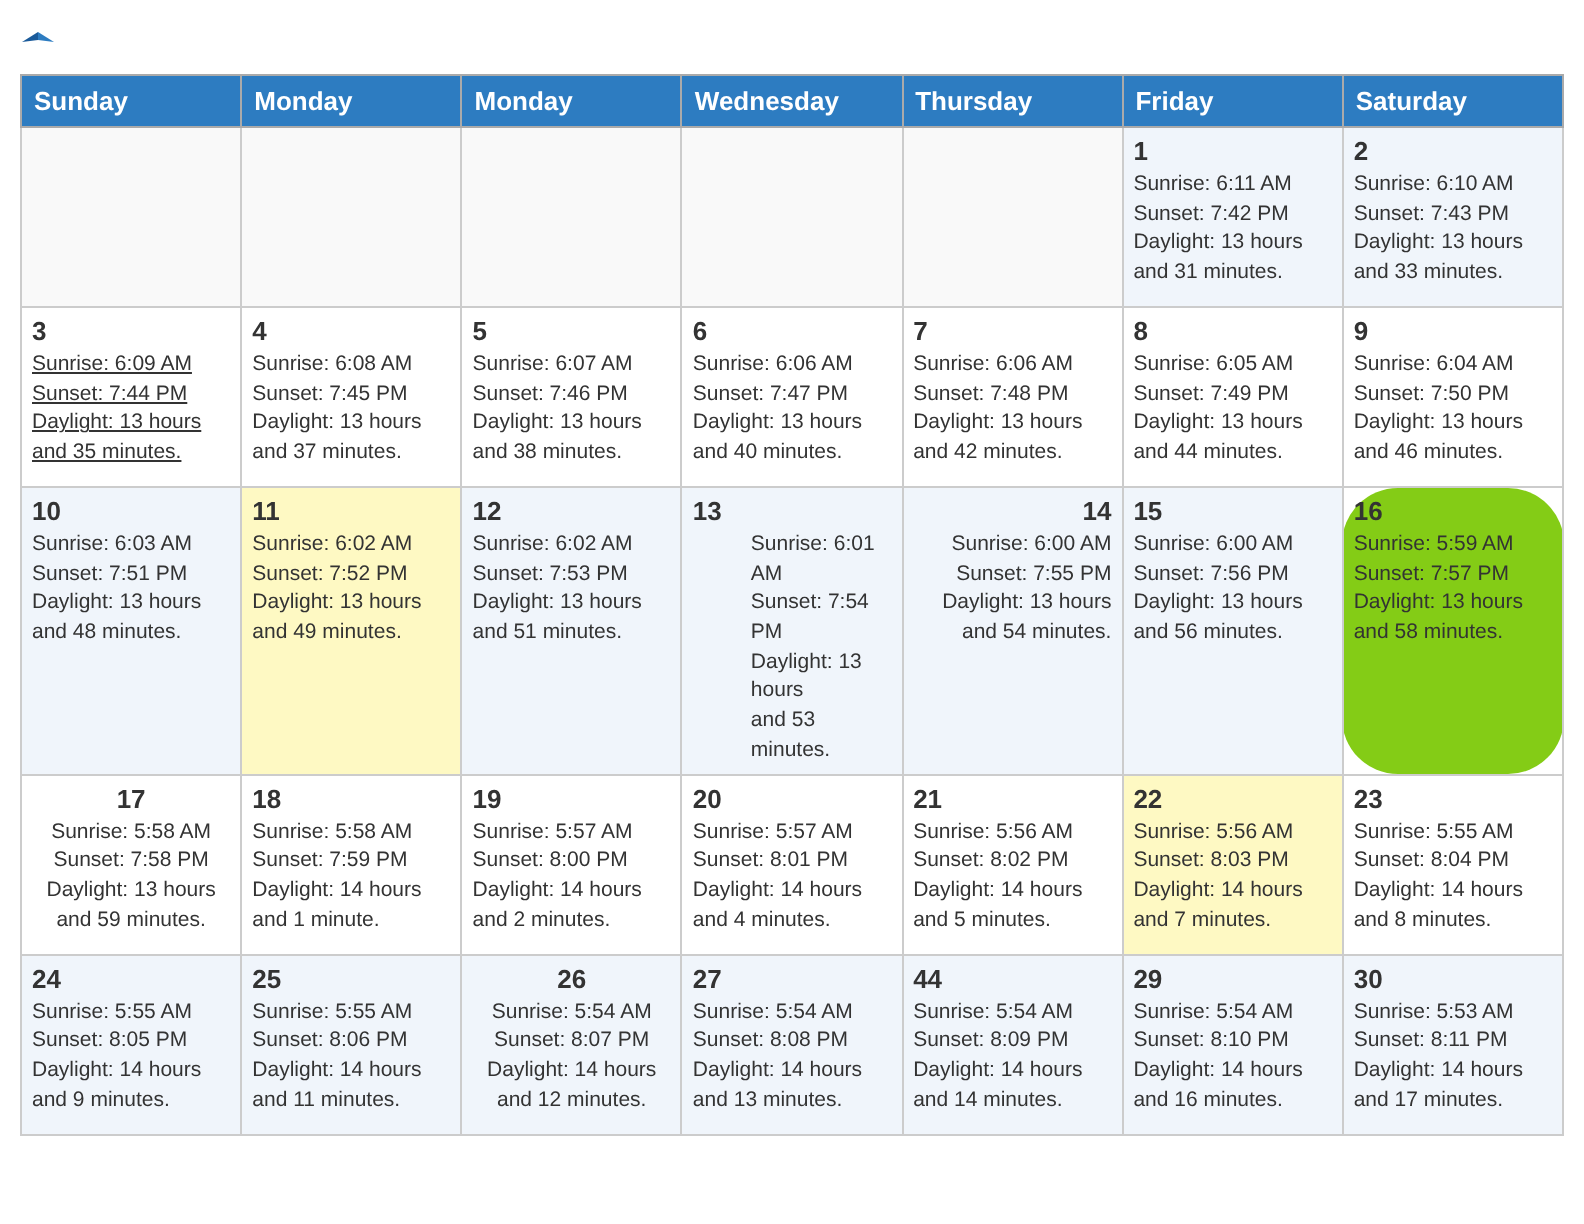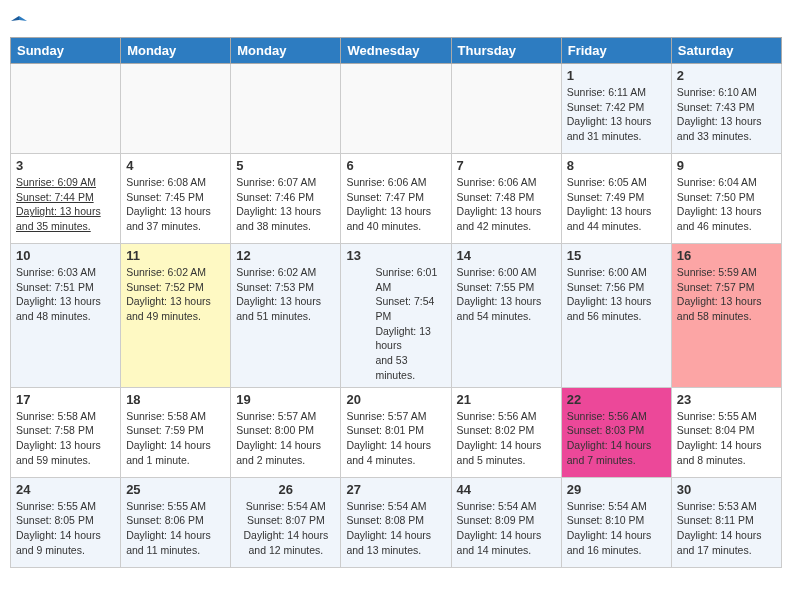--- a/index.html
+++ b/index.html
@@ -220,44 +220,44 @@
 Daylight: 13 hours
 and 51 minutes.</div>
         </td>
         <td style="background: rgb(240, 245, 251);">
           <div class="day-num">13</div>
           <div class="day-detail" style="white-space: pre-line; margin-left: 29px;">Sunrise: 6:01 AM
 Sunset: 7:54 PM
 Daylight: 13 hours
 and 53 minutes.</div>
         </td>
-        <td style="background: rgb(240, 245, 251);">
+        <td style="background: rgb(240, 245, 251); text-align: right;">
           <div class="day-num">14</div>
           <div class="day-detail" style="white-space: pre-line;">Sunrise: 6:00 AM
 Sunset: 7:55 PM
 Daylight: 13 hours
 and 54 minutes.</div>
         </td>
         <td style="background: rgb(240, 245, 251);">
           <div class="day-num">15</div>
           <div class="day-detail" style="white-space: pre-line;">Sunrise: 6:00 AM
 Sunset: 7:56 PM
 Daylight: 13 hours
 and 56 minutes.</div>
         </td>
-        <td style="background: #fca5a5;">
+        <td style="background: #84cc16; border-radius: 28px;">
           <div class="day-num">16</div>
           <div class="day-detail" style="white-space: pre-line;">Sunrise: 5:59 AM
 Sunset: 7:57 PM
 Daylight: 13 hours
 and 58 minutes.</div>
         </td>
       </tr>
       <tr>
-        <td style="background: rgb(255, 255, 255);">
+        <td style="background: rgb(255, 255, 255); text-align: center;">
           <div class="day-num">17</div>
           <div class="day-detail" style="white-space: pre-line;">Sunrise: 5:58 AM
 Sunset: 7:58 PM
 Daylight: 13 hours
 and 59 minutes.</div>
         </td>
         <td style="background: rgb(255, 255, 255);">
           <div class="day-num">18</div>
           <div class="day-detail" style="white-space: pre-line;">Sunrise: 5:58 AM
 Sunset: 7:59 PM
@@ -278,21 +278,21 @@
 Daylight: 14 hours
 and 4 minutes.</div>
         </td>
         <td style="background: rgb(255, 255, 255);">
           <div class="day-num">21</div>
           <div class="day-detail" style="white-space: pre-line;">Sunrise: 5:56 AM
 Sunset: 8:02 PM
 Daylight: 14 hours
 and 5 minutes.</div>
         </td>
-        <td style="background: #ec4899;">
+        <td style="background: #fef9c3;">
           <div class="day-num">22</div>
           <div class="day-detail" style="white-space: pre-line;">Sunrise: 5:56 AM
 Sunset: 8:03 PM
 Daylight: 14 hours
 and 7 minutes.</div>
         </td>
         <td style="background: rgb(255, 255, 255);">
           <div class="day-num">23</div>
           <div class="day-detail" style="white-space: pre-line;">Sunrise: 5:55 AM
 Sunset: 8:04 PM

